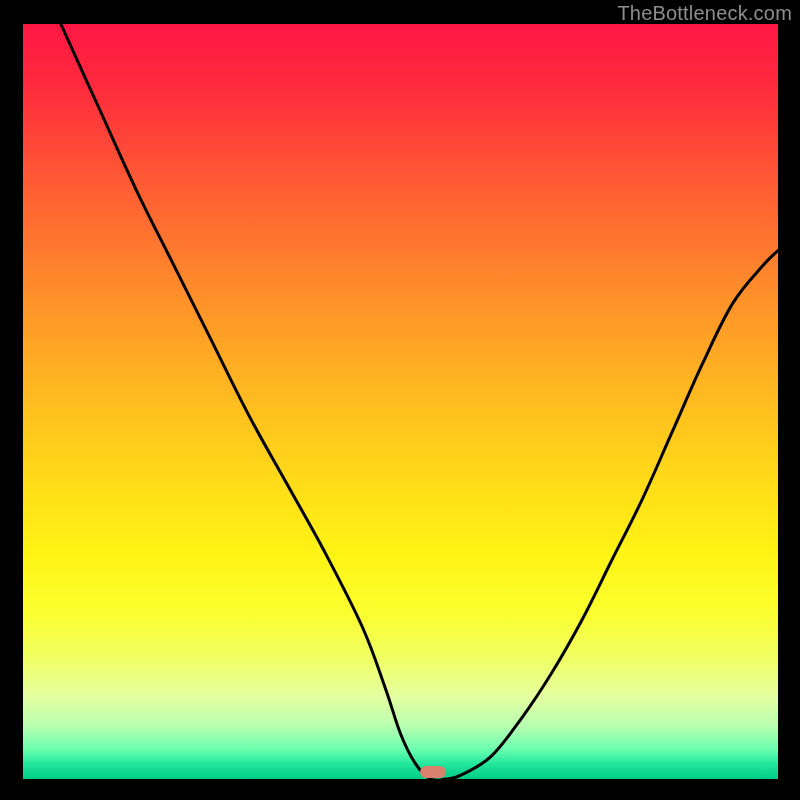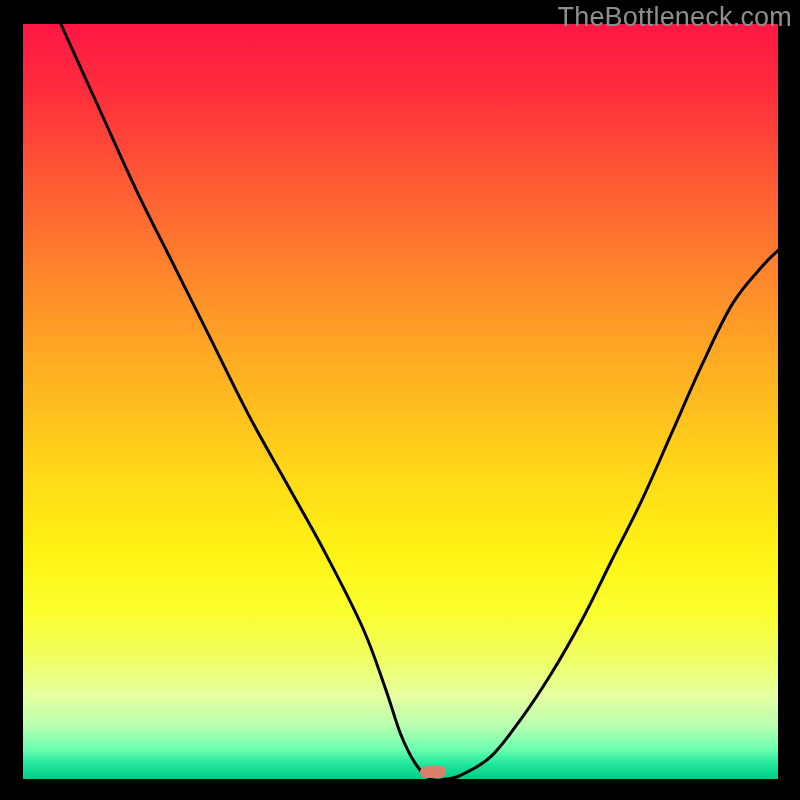--- a/index.html
+++ b/index.html
@@ -63,21 +63,21 @@
   .marker {
     position: absolute;
     background: #d9816d;
     border-radius: 6px;
   }
   .watermark {
     position: absolute;
     top: 2px;
     right: 8px;
     font-family: Arial, Helvetica, sans-serif;
-    font-size: 27px;
+    font-size: 20px;
     color: #8e8e8e;
     letter-spacing: 0.2px;
     user-select: none;
   }
 </style>
 </head>
 <body>
 
 <div class="frame">
 

